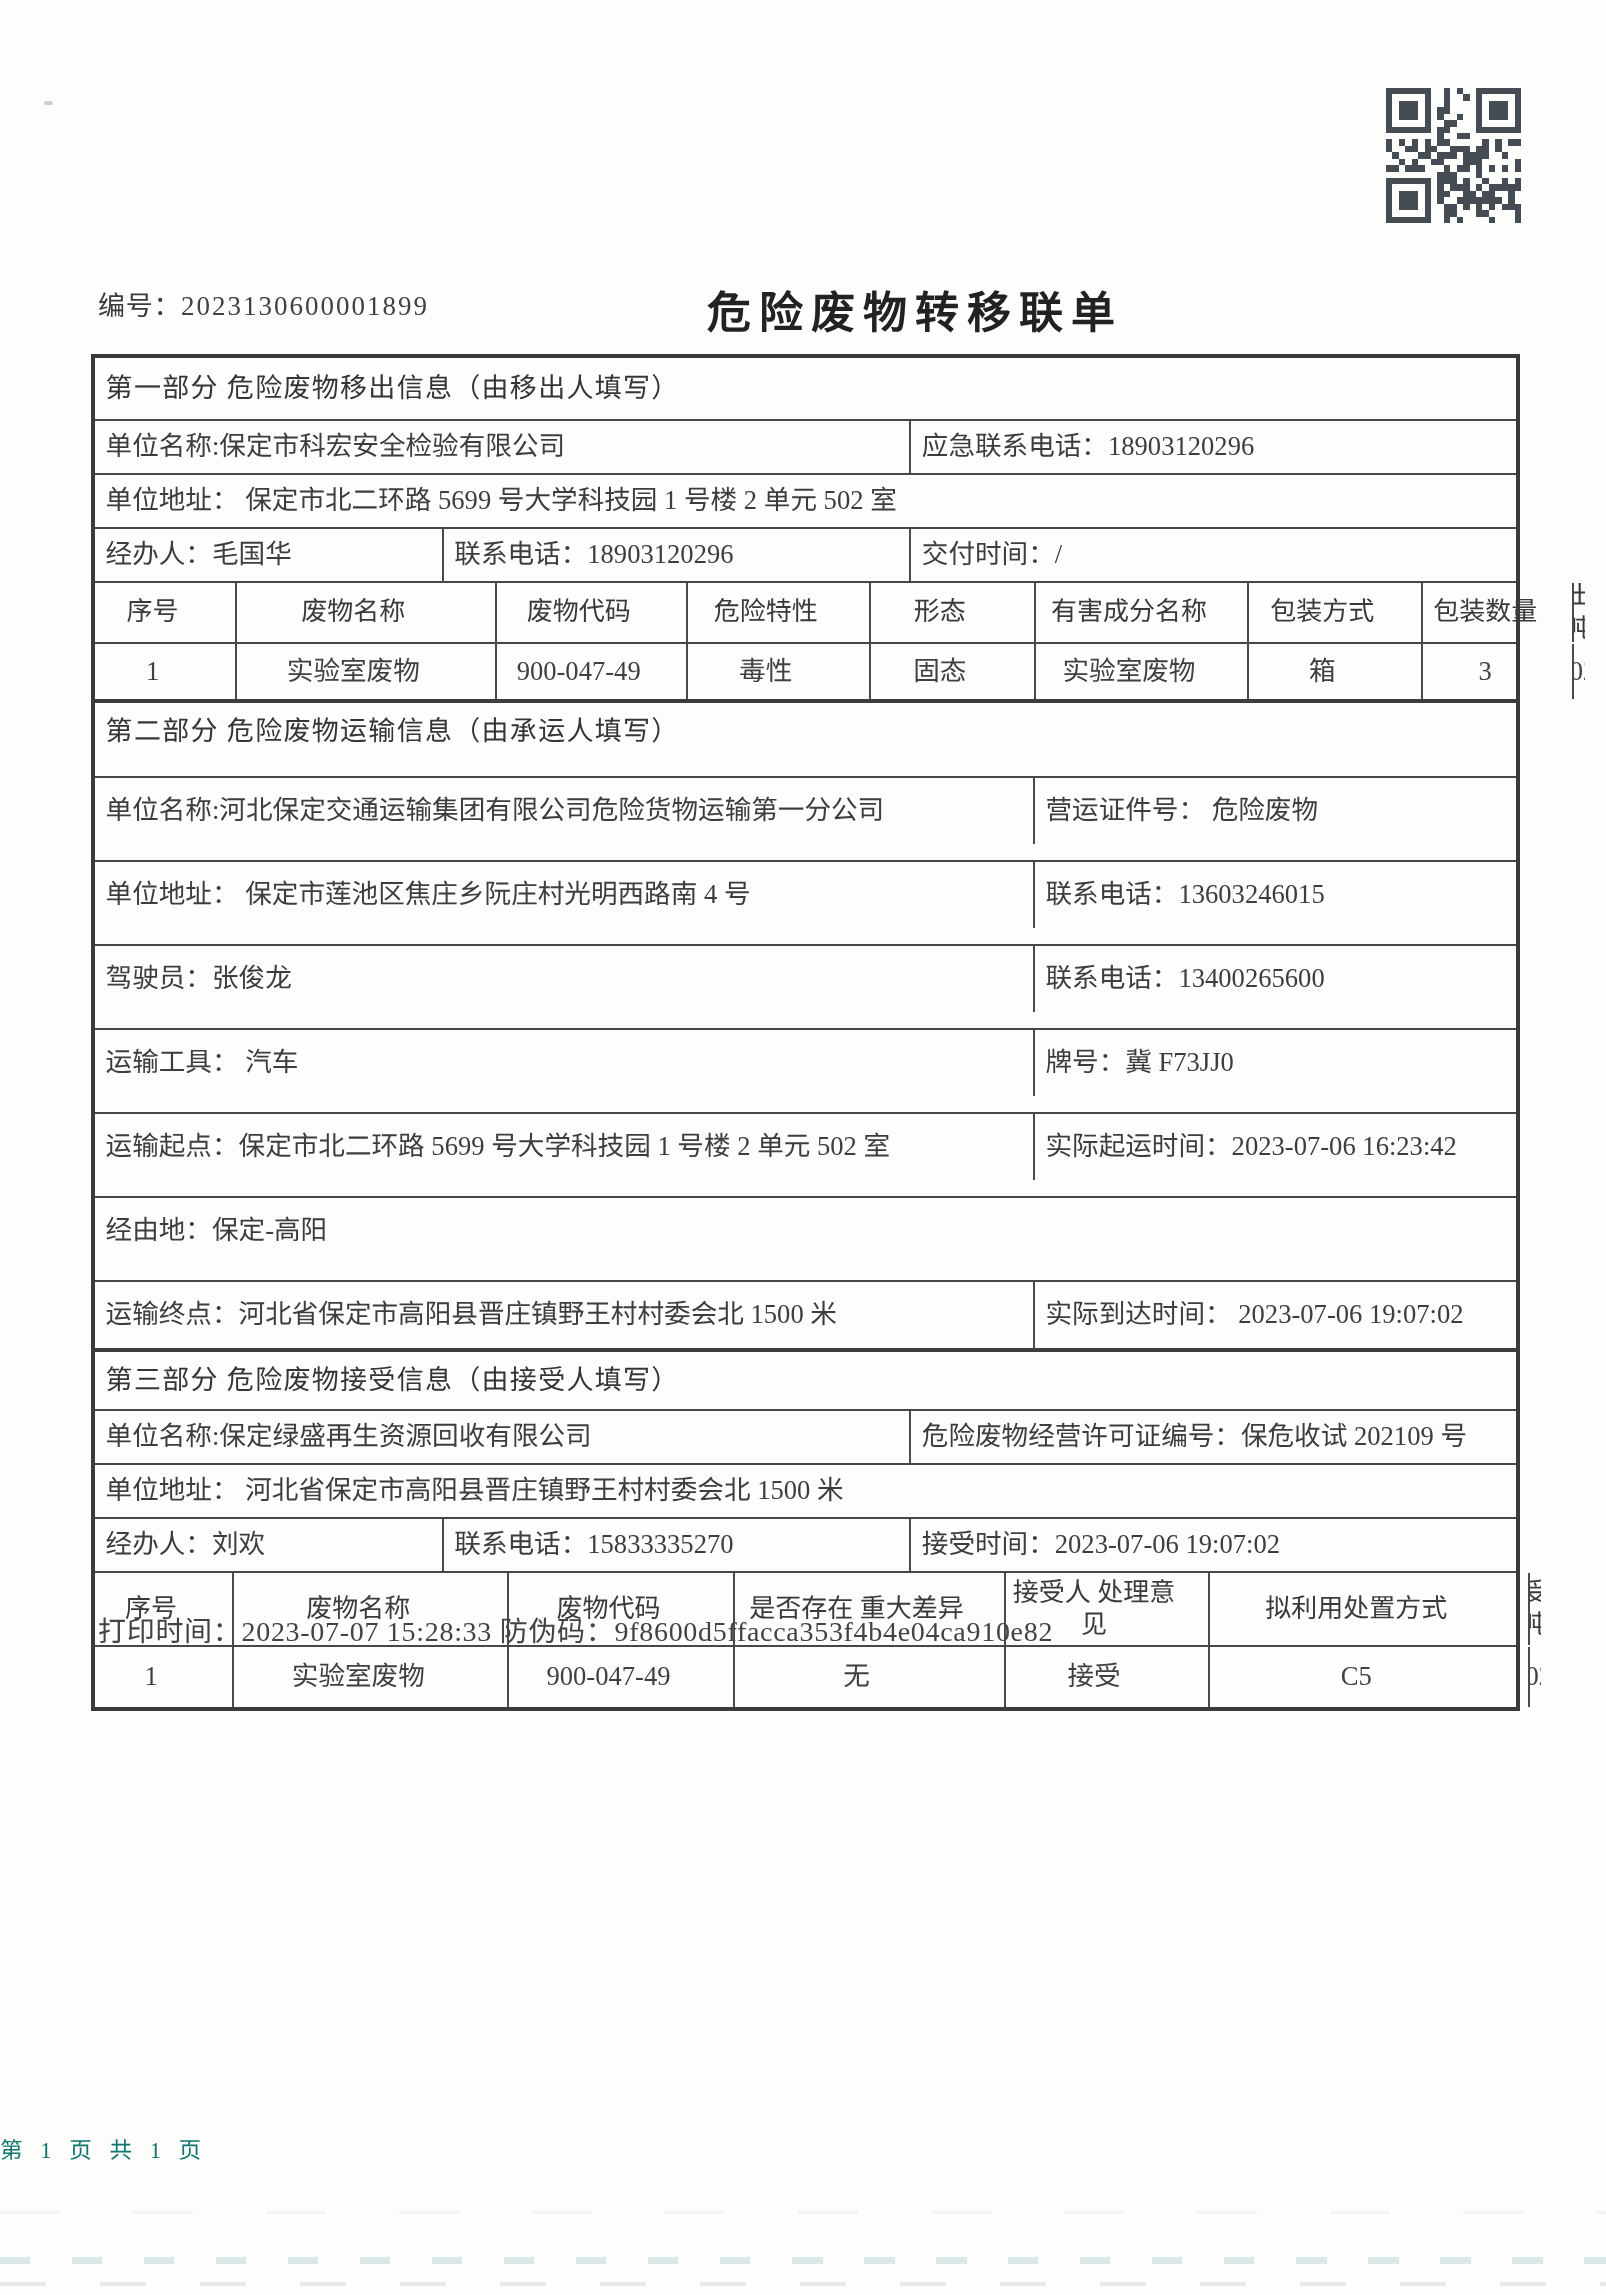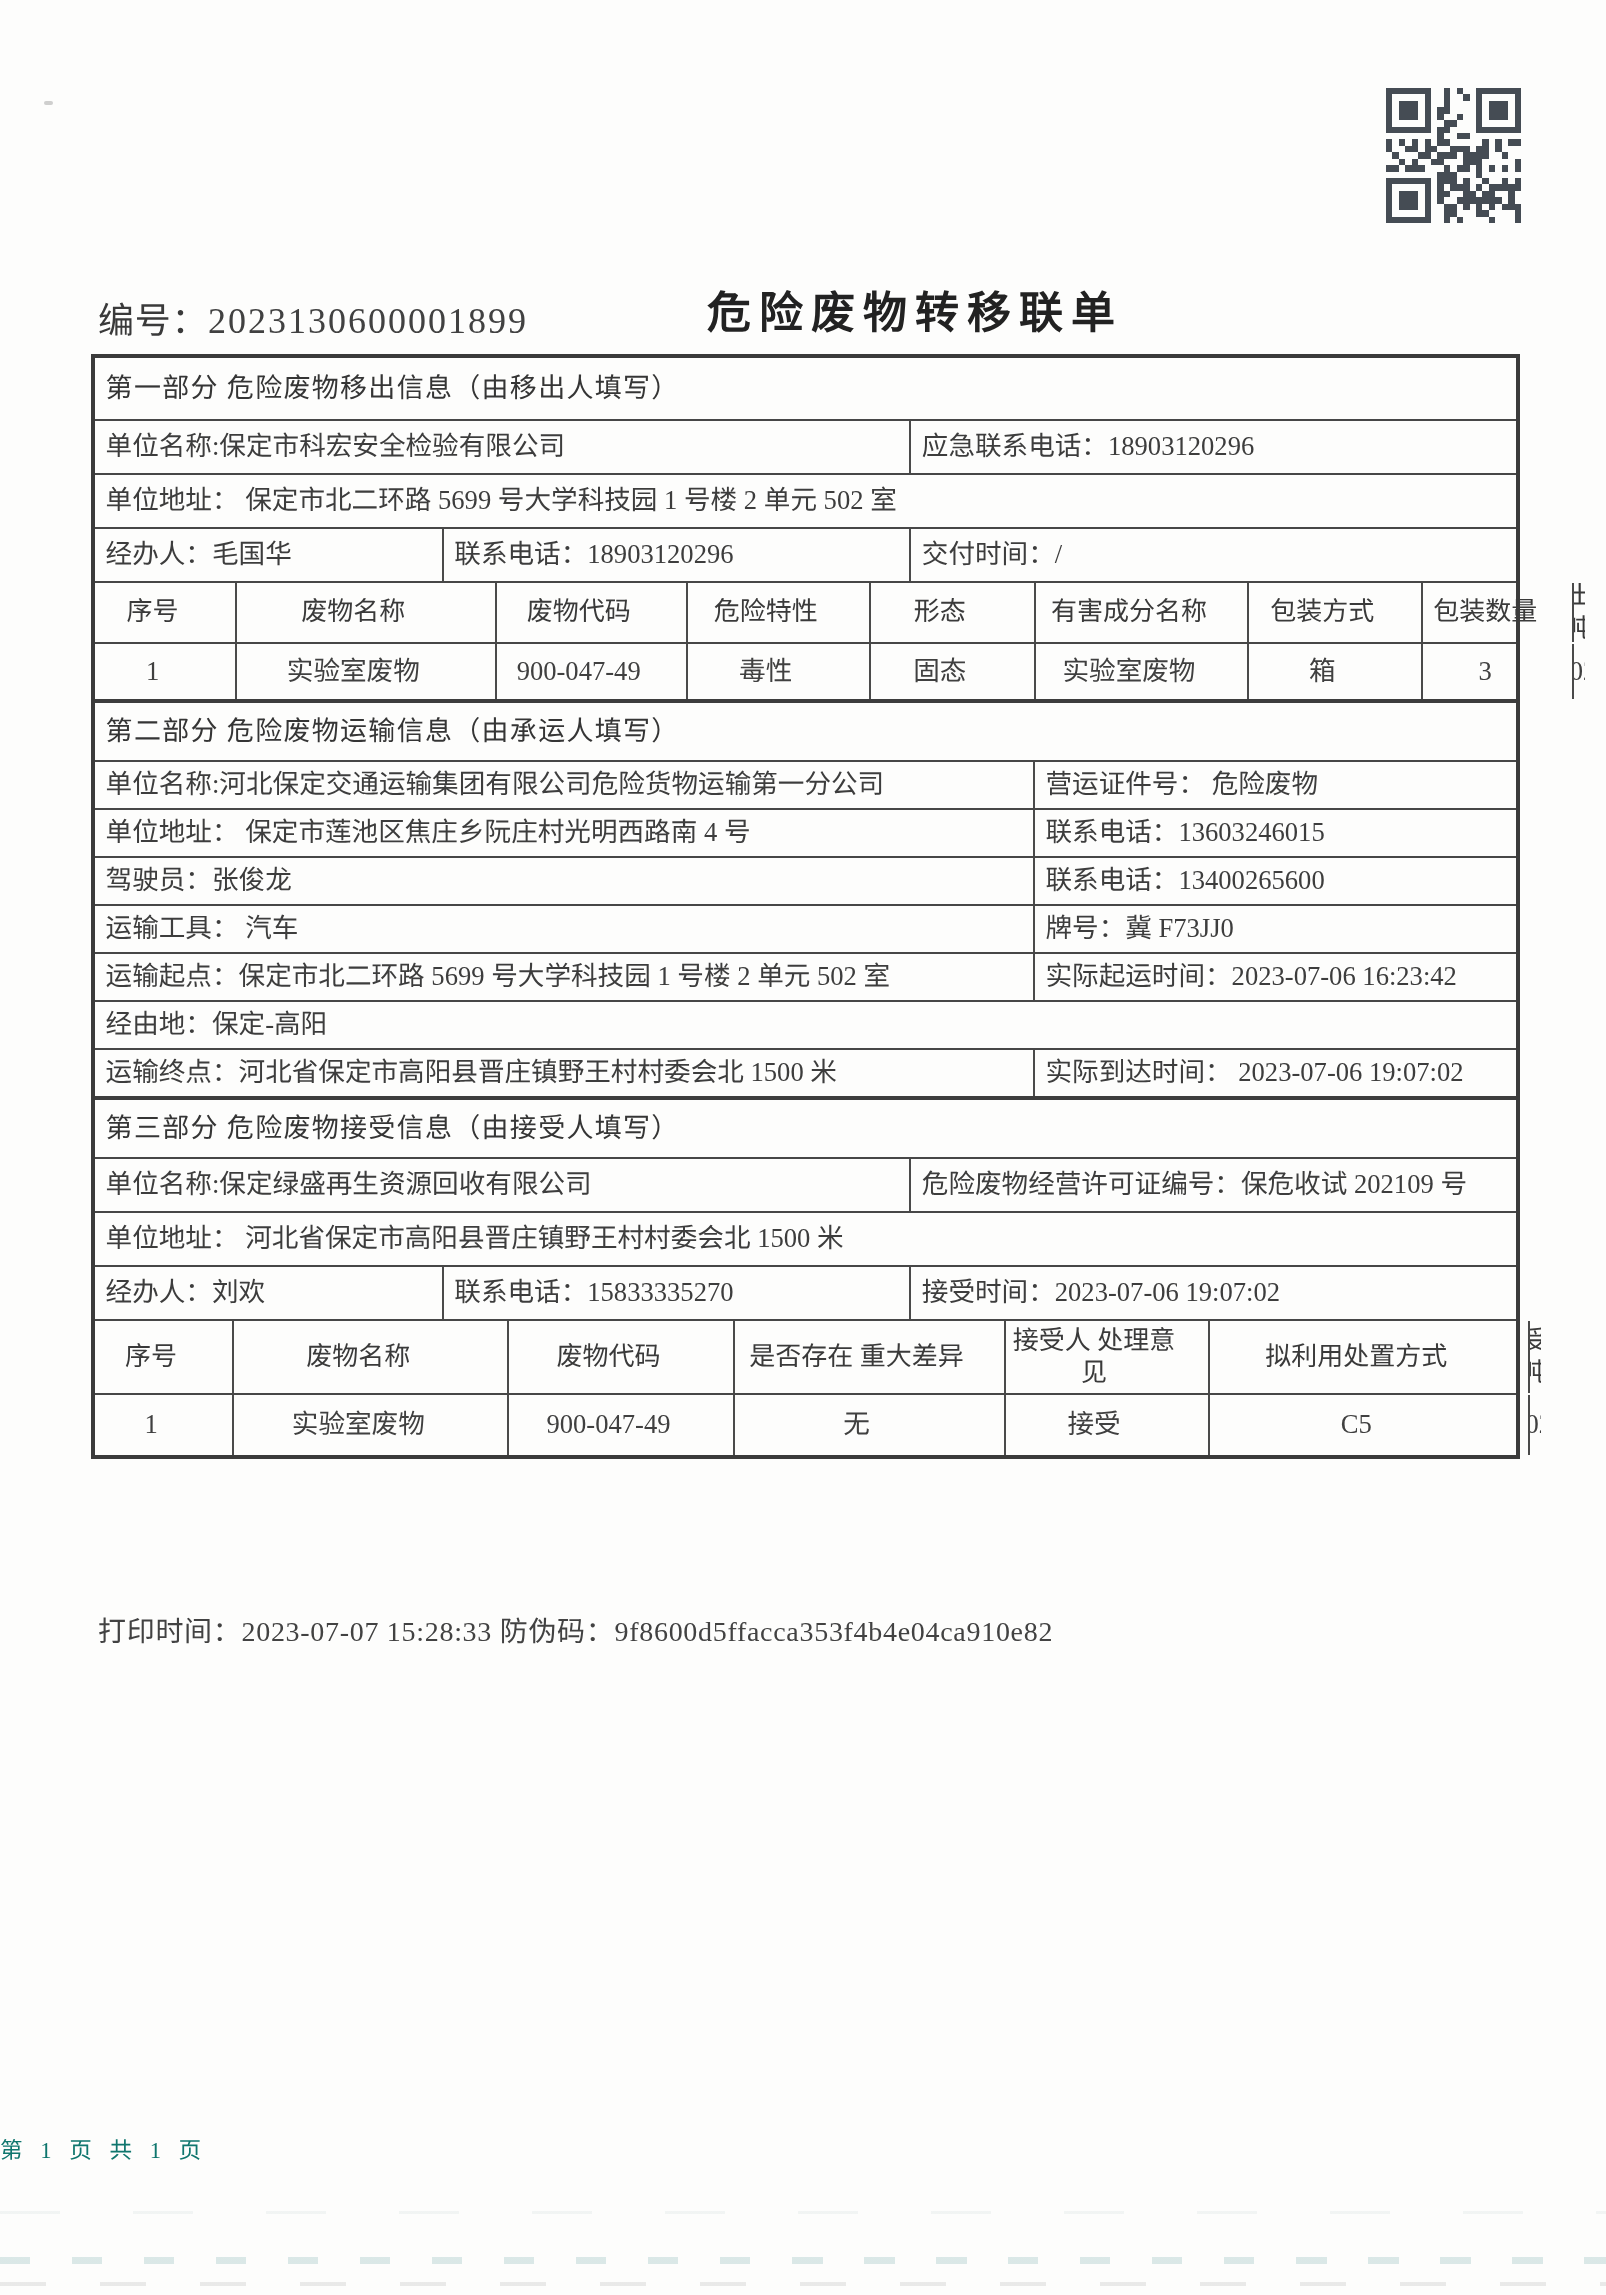--- a/index.html
+++ b/index.html
@@ -8,22 +8,22 @@
     background:#fdfdfc;
     font-family:"Liberation Serif","DejaVu Serif",serif;
     color:#333;
     position:relative;
     overflow:hidden;
   }
   .page{position:absolute;inset:0;}
 
   
   .doc-number{
-    position:absolute;left:98px;top:291px;
-    font-size:36px;color:#3a3a3a;letter-spacing:0.7px;white-space:nowrap;
+    position:absolute;left:98px;top:284px;
+    font-size:27px;color:#3a3a3a;letter-spacing:0.7px;white-space:nowrap;
   }
   .doc-number .num{letter-spacing:2px;color:#414141;}
   .doc-title{
     position:absolute;left:707px;top:277px;
     font-family:"Liberation Sans","DejaVu Sans",sans-serif;
     font-weight:700;font-size:44px;letter-spacing:8px;color:#222;white-space:nowrap;
   }
   .qr{position:absolute;left:1386px;top:88px;width:135px;height:135px;}
   .qr rect{shape-rendering:crispEdges;}
 
@@ -55,21 +55,21 @@
 
   
   .grid9,.grid7{display:grid;gap:25px;}
   .grid9{grid-template-columns:8.1% 16.5% 11.7% 11.1% 9.9% 13.2% 10.5% 8.9% auto;}
   .grid7{grid-template-columns:7.9% 17.6% 14.1% 17.3% 12.6% 20.8% auto;}
   .grid9 .cell,.grid7 .cell{
     justify-content:center;text-align:center;padding:4px 5.3px;white-space:normal;
   }
   .hdr-row .cell{font-size:26px;color:#3a3a3a;}
   .s1-hdr{height:61px;} .s1-data{height:57px;}
-  .s2-row{height:48px;}
+  .s2-row{height:68px;margin-top:16px;}
   .s3-row{height:54px;}
   .s3-hdr{height:74px;} .s3-data{height:62px;}
   .data-cell{font-size:26.6px;color:#404040;}
 
   
   .print-line{
     position:absolute;left:98px;top:1609px;
     font-size:28px;color:#424242;letter-spacing:0.7px;white-space:nowrap;
   }
   .page-footer{

